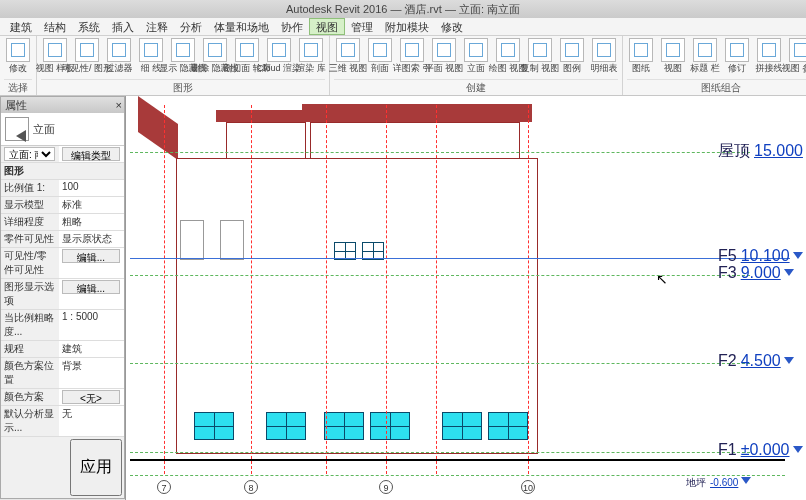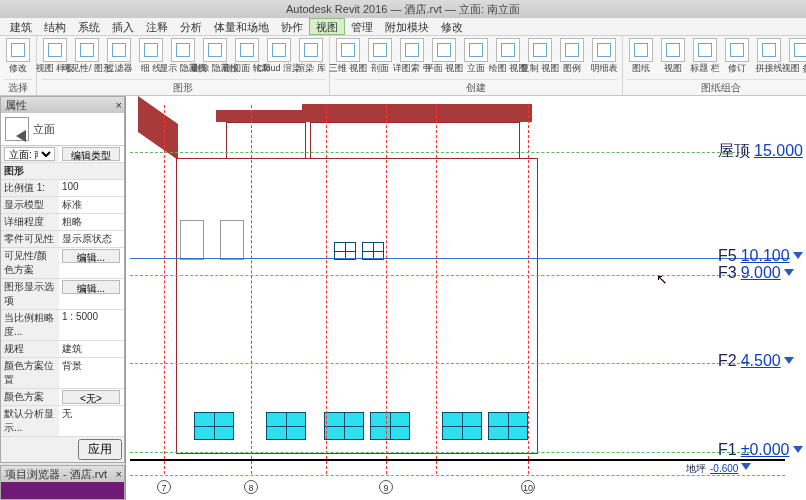--- a/index.html
+++ b/index.html
@@ -255,21 +255,21 @@
           </div>
           <div class="prop-row">
             <div class="k">详细程度</div>
             <div class="v">粗略</div>
           </div>
           <div class="prop-row">
             <div class="k">零件可见性</div>
             <div class="v">显示原状态</div>
           </div>
           <div class="prop-row">
-            <div class="k">可见性/颜色方案</div>
+            <div class="k">可见性/零件可见性</div>
             <div class="v"><button>编辑...</button></div>
           </div>
           <div class="prop-row">
             <div class="k">图形显示选项</div>
             <div class="v"><button>编辑...</button></div>
           </div>
           <div class="prop-row">
             <div class="k">当比例粗略度...</div>
             <div class="v">1 : 5000</div>
           </div>
@@ -284,21 +284,21 @@
           <div class="prop-row">
             <div class="k">颜色方案</div>
             <div class="v"><button>&lt;无&gt;</button></div>
           </div>
           <div class="prop-row">
             <div class="k">默认分析显示...</div>
             <div class="v">无</div>
           </div>
         </div>
       <div style="text-align:right;padding:2px;background:#f0f0f0">
-        <button style="font-size:12px;padding:0 8px">应用</button>
+        <button style="font-size:16px;padding:16px 8px">应用</button>
       </div>
     </div>
 
     <div class="panel" style="flex:1;display:flex;flex-direction:column;margin-top:2px">
       <div class="hdr">
         <span>项目浏览器 - 酒店.rvt</span>
         <span class="x">×</span>
       </div>
 
     </div>
@@ -319,21 +319,21 @@
       <div class="win sm sm2"></div>
       <div class="win big w1"></div>
       <div class="win big w2"></div>
       <div class="win big w3"></div>
       <div class="win big w4"></div>
       <div class="win big w5"></div>
       <div class="win big w6"></div>
     </div>
     <div class="abs gp"></div>
     <div class="abs gp2"></div>
-    <div class="abs" style="left:560px;top:366px;font-size:10px;color:#225">
+    <div class="abs" style="left:560px;top:380px;font-size:10px;color:#225">
       <span>地坪</span><span class="elev" style="color:#1040c0;text-decoration:underline;margin-left:4px">-0.600</span><span class="tri" style="display:inline-block;border:5px solid transparent;border-top:7px solid #2a58c7;margin-left:3px;vertical-align:-3px"></span>
     </div>
     <div class="abs cursor">↖</div>
   <div class="abs grid-v g7"></div>
       <div class="abs grid-bub" style="left: 31px;">7</div>
       <div class="abs grid-v g8"></div>
       <div class="abs grid-bub" style="left: 118px;">8</div>
       <div class="abs grid-v g9"></div>
       <div class="abs grid-bub" style="left: 253px;">9</div>
       <div class="abs grid-v g10"></div>

